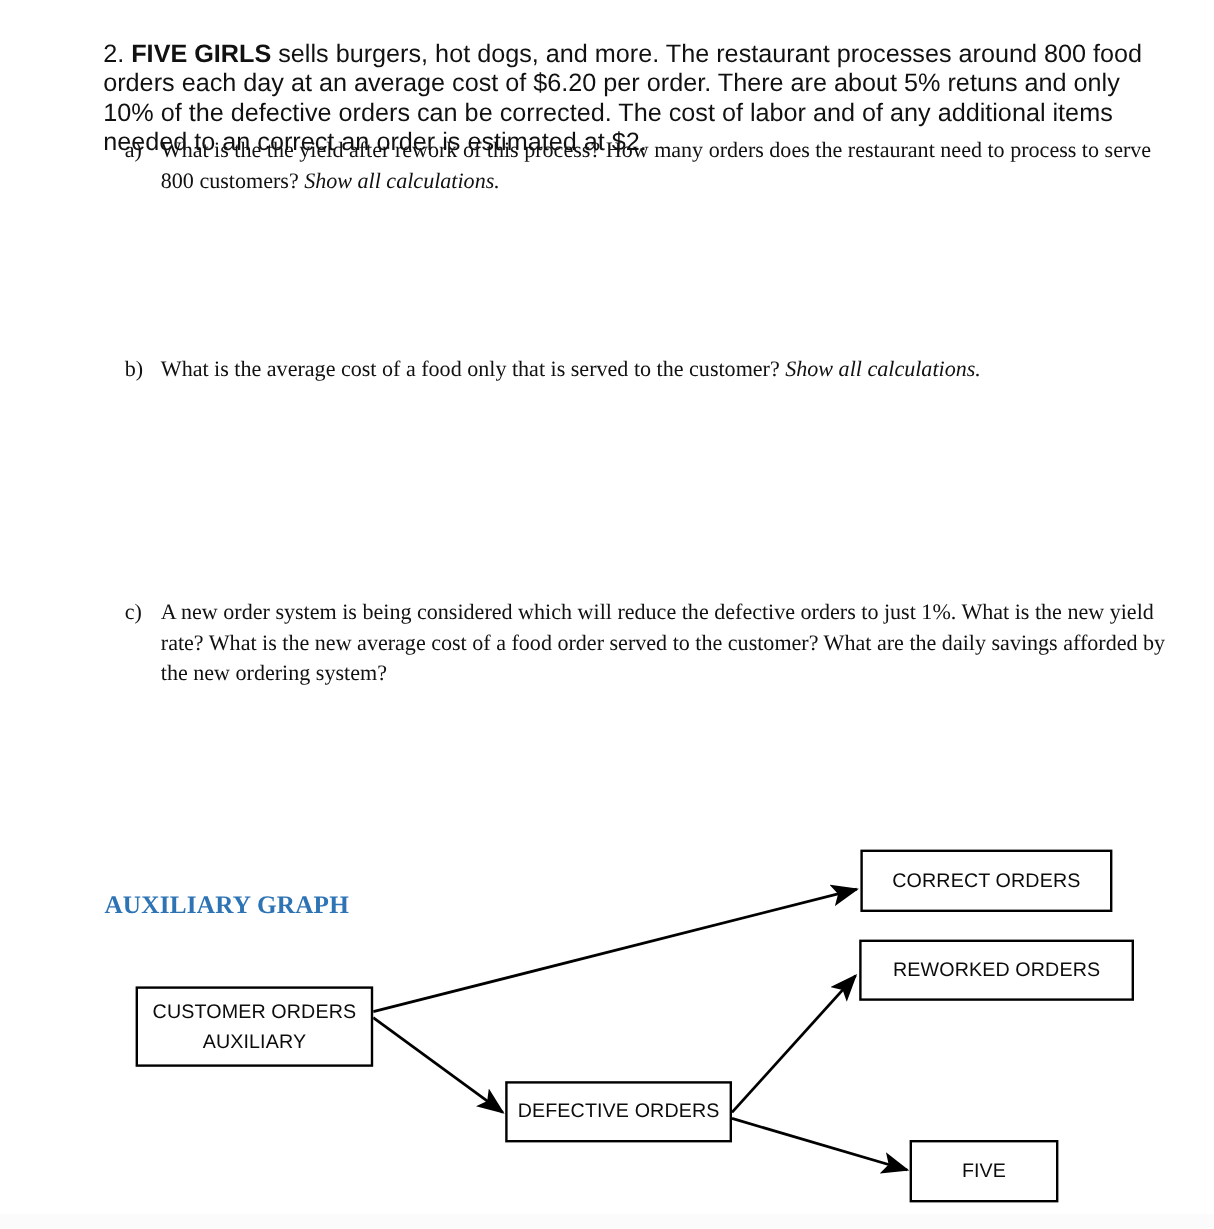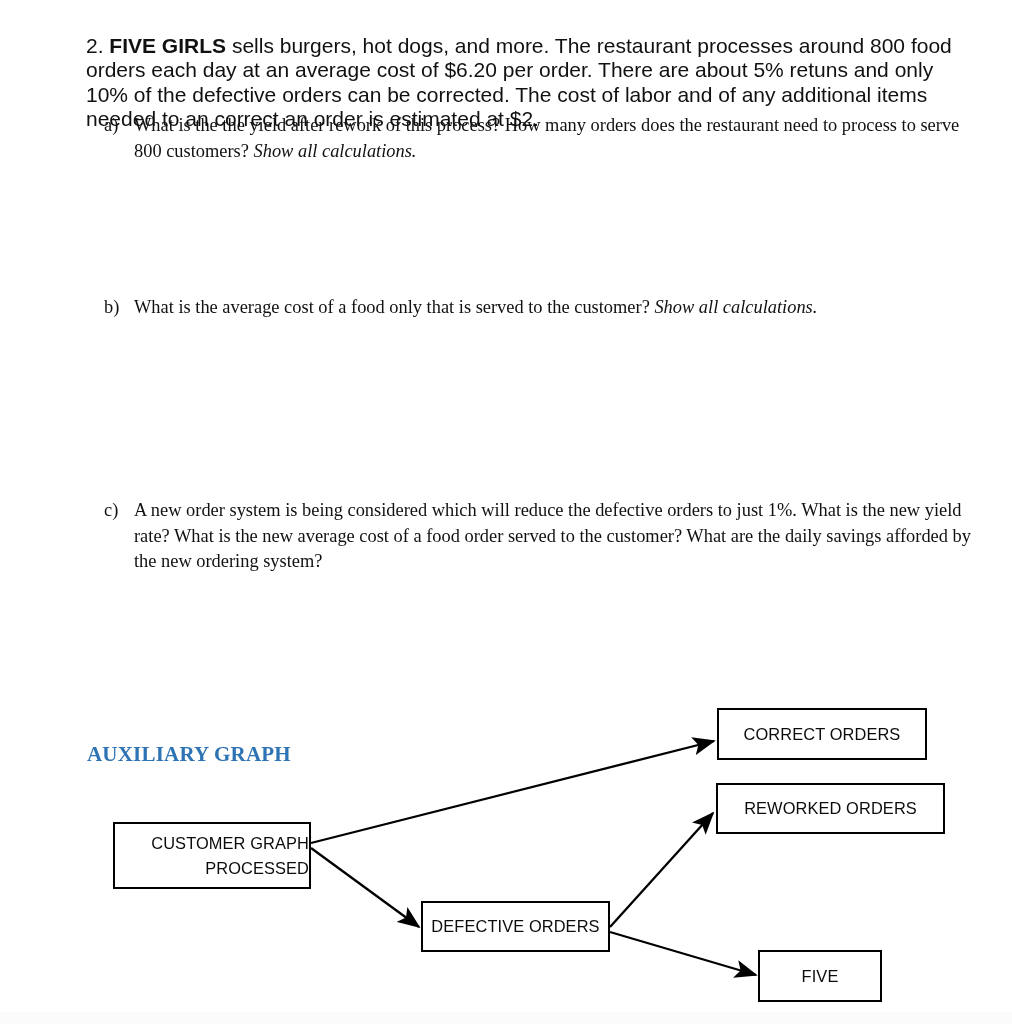--- a/index.html
+++ b/index.html
@@ -92,21 +92,21 @@
     overflow: visible;
   }
   .node {
     position: absolute;
     box-sizing: border-box;
     background: #ffffff;
     border: 2.2px solid #000000;
     display: flex;
     align-items: center;
     justify-content: center;
-    text-align: right;
+    text-align: center;
     font-family: "Liberation Sans", sans-serif;
     font-size: 16.4px;
     line-height: 25px;
     color: #0c0c0c;
     letter-spacing: 0.1px;
   }
   #node-customer  { left: 113px; top: 822px; width: 198px; height: 67px; }
   #node-correct   { left: 717px; top: 708px; width: 210px; height: 52px; }
   #node-reworked  { left: 716px; top: 783px; width: 229px; height: 51px; }
   #node-defective { left: 421px; top: 901px; width: 189px; height: 51px; }
@@ -147,21 +147,21 @@
 
       <line x1="311" y1="843" x2="714" y2="741" stroke="#000000" stroke-width="2.3" marker-end="url(#ah)"></line>
 
       <line x1="311" y1="848" x2="419" y2="927" stroke="#000000" stroke-width="2.3" marker-end="url(#ah)"></line>
 
       <line x1="610" y1="927" x2="713" y2="813" stroke="#000000" stroke-width="2.3" marker-end="url(#ah)"></line>
 
       <line x1="610" y1="932" x2="756" y2="975" stroke="#000000" stroke-width="2.3" marker-end="url(#ah)"></line>
     </svg>
 
-    <div class="node" id="node-customer">CUSTOMER GRAPH PROCESSED</div>
+    <div class="node" id="node-customer">CUSTOMER ORDERS AUXILIARY</div>
     <div class="node" id="node-correct">CORRECT ORDERS</div>
     <div class="node" id="node-reworked">REWORKED ORDERS</div>
     <div class="node" id="node-defective">DEFECTIVE ORDERS</div>
     <div class="node" id="node-trash">FIVE</div>
   </div>
 
   <div class="bottom-band"></div>
 </div>
 
 </body></html>

